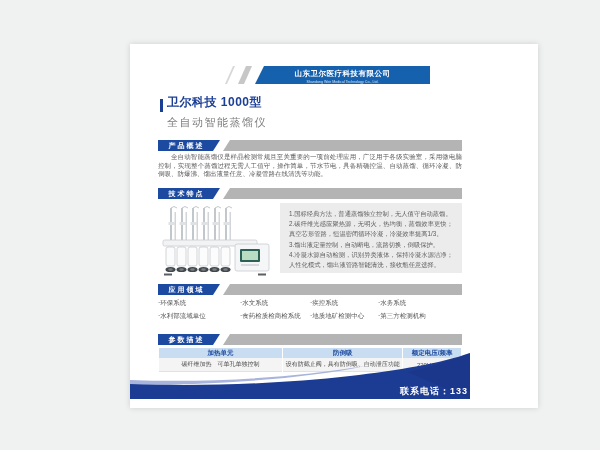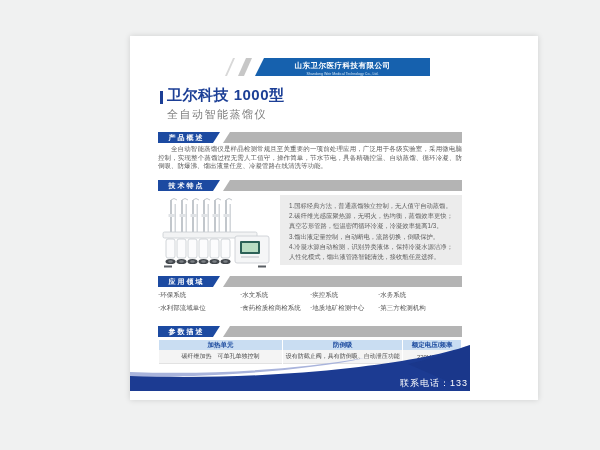--- a/index.html
+++ b/index.html
@@ -1,32 +1,32 @@
 <!DOCTYPE html>
 <html><head>
 <meta charset="utf-8">
 <style>
   html,body{margin:0;padding:0;}
   body{font-family:"Liberation Sans","DejaVu Sans",sans-serif;}
   .canvas{position:relative;width:600px;height:450px;background:#f0f1f1;overflow:hidden;}
-  .sheet{position:absolute;left:130px;top:36px;width:408px;height:364px;background:#ffffff;
+  .sheet{position:absolute;left:130px;top:44px;width:408px;height:364px;background:#ffffff;
          box-shadow:0 0 6px rgba(0,0,0,.14);overflow:hidden;}
 
   
   .stripe{position:absolute;top:22px;height:18px;}
   .stripe.s1{left:95px;width:10px;background:#d8d8d8;clip-path:polygon(8px 0,100% 0,calc(100% - 8px) 100%,0 100%);}
   .stripe.s2{left:108px;width:14px;background:#c7c7c7;clip-path:polygon(8px 0,100% 0,calc(100% - 8px) 100%,0 100%);}
   .banner{position:absolute;left:125px;top:22px;width:175px;height:18px;background:#1661ae;
           clip-path:polygon(9px 0,100% 0,100% 100%,0 100%);color:#fff;text-align:center;}
   .banner .cn{font-size:7.5px;font-weight:bold;letter-spacing:.5px;margin-top:2.5px;}
   .banner .en{font-size:4px;color:#cfe3f5;transform:scale(.9);margin-top:.5px;}
 
   
   .title-bar{position:absolute;left:30px;top:55px;width:3px;height:13px;background:#1c3f96;}
-  .title{position:absolute;left:37px;top:50px;font-size:15px;font-weight:bold;color:#1c3f96;letter-spacing:.5px;}
+  .title{position:absolute;left:37px;top:50px;font-size:12px;font-weight:bold;color:#1c3f96;letter-spacing:.5px;}
   .subtitle{position:absolute;left:37px;top:71px;font-size:11px;color:#7e7e7e;letter-spacing:1.5px;}
 
   
   .ribbon{position:absolute;left:28px;width:304px;height:11px;}
   .ribbon .blue{position:absolute;left:0;top:0;width:62px;height:11px;background:#1c4aa1;
                 clip-path:polygon(0 0,100% 0,calc(100% - 7px) 100%,0 100%);
                 color:#fff;font-size:7px;font-weight:bold;letter-spacing:2px;line-height:11px;text-align:center;padding-right:5px;box-sizing:border-box;}
   .ribbon .tail{position:absolute;left:65px;top:0;right:0;height:11px;background:#b4b4b4;
                 clip-path:polygon(7px 0,100% 0,100% 100%,0 100%);}
 
@@ -41,21 +41,21 @@
   .apps{position:absolute;left:28px;width:304px;display:flex;}
   .apps .cell{font-size:6.5px;color:#565656;}
   .apps .c0{width:82px;} .apps .c1{width:70px;} .apps .c2{width:68px;} .apps .c3{width:84px;}
 
   .param-table{position:absolute;left:28px;top:304px;width:304px;border-collapse:separate;border-spacing:1px 0;}
   .param-table th{background:#c9ddf2;color:#1b4a9e;font-size:6.5px;font-weight:bold;height:10px;padding:0;text-align:center;}
   .param-table td{background:#f4f4f4;color:#4a4a4a;font-size:6px;height:13px;padding:0 2px;text-align:center;border-bottom:1px solid #e2e2e2;}
   .col1{width:124px;} .col2{width:120px;} .col3{width:58px;}
 
   .footer-art{position:absolute;left:0;top:294px;width:340px;height:70px;}
-  .contact{position:absolute;right:15px;top:341px;font-size:9px;font-weight:normal;color:#ffffff;letter-spacing:1px;z-index:3;}
+  .contact{position:absolute;right:15px;top:341px;font-size:9px;font-weight:bold;color:#ffffff;letter-spacing:1px;z-index:3;}
 </style>
 </head>
 <body>
 
 <div class="canvas">
   <div class="sheet">
 
     <div class="stripe s1"></div>
     <div class="stripe s2"></div>
     <div class="banner">

